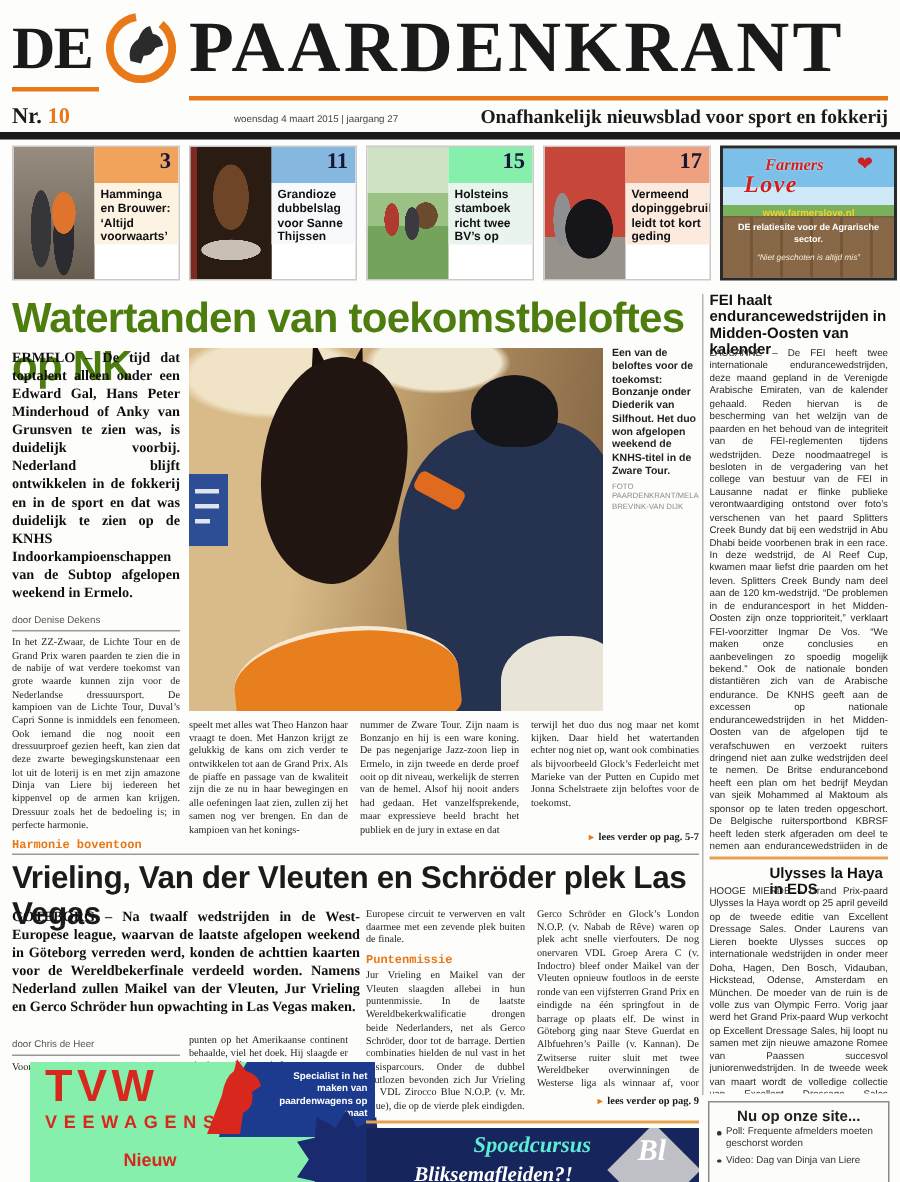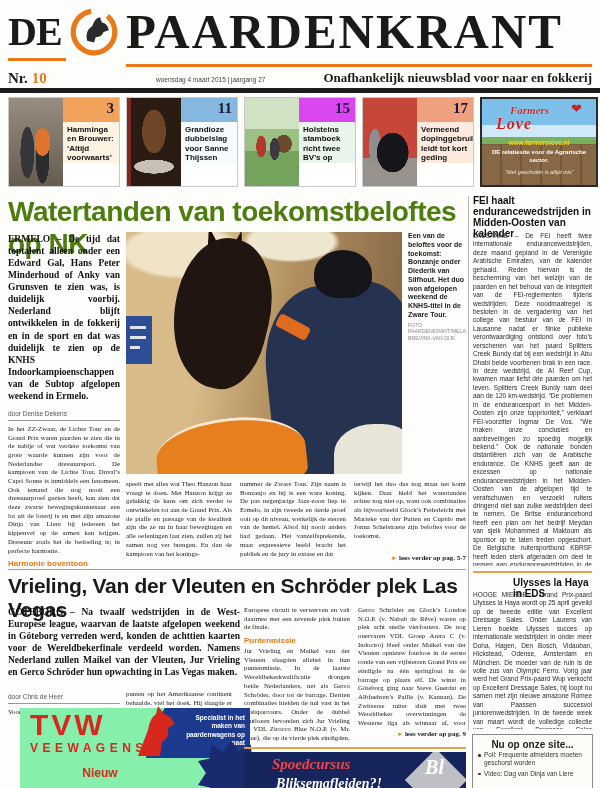--- a/index.html
+++ b/index.html
@@ -25,21 +25,21 @@
   .black-bar { position:absolute; left:0; top:88px; width:600px; height:5px; background:#1c1c1c; }
   
   .teasers { position:absolute; left:8px; top:97px; display:flex; gap:6px; }
   .teaser { position:relative; width:112px; height:90px; border:1px solid #c9c9c9; background:#fff; overflow:hidden; }
   .t-img { position:absolute; left:0; top:0; width:54px; height:88px; }
   .t-right { position:absolute; left:54px; top:0; right:0; bottom:0; }
   .t-num { height:24px; font-size:15px; font-weight:bold; color:#17173a; text-align:right; padding:2px 5px 0 0; }
   .t-text { font-family:"Liberation Sans",sans-serif; font-size:8px; font-weight:bold; line-height:1.18; padding:3px 2px 0 4px; color:#111; }
   .t1-num{background:#f1a35b;} .t1-text{background:#fdf3e3;}
   .t2-num{background:#85b7df;} .t2-text{background:#f6fafd;}
-  .t3-num{background:#d946ef;} .t3-text{background:#e9f4ed;}
+  .t3-num{background:#86efac;} .t3-text{background:#e9f4ed;}
   .t4-num{background:#efa07e;} .t4-text{background:#fcead e0;}
   .t4-text{background:#fceade;}
   .img1 { background:
     radial-gradient(ellipse 7px 26px at 34% 62%, #35353a 98%, transparent),
     radial-gradient(ellipse 8px 14px at 62% 50%, #e0742e 98%, transparent),
     radial-gradient(ellipse 7px 26px at 62% 68%, #2c2c30 98%, transparent),
     linear-gradient(#978d80, #655b4e); }
   .img2 { background:
     radial-gradient(ellipse 12px 22px at 50% 38%, #6e4526 98%, transparent),
     radial-gradient(ellipse 20px 7px at 50% 78%, #c8c0b4 98%, transparent),
@@ -65,21 +65,21 @@
   .f-heart { position:absolute; right:14px; top:2px; color:#cc1f1f; font-size:13px; }
   .f-url { position:absolute; left:0; right:0; top:40px; text-align:center; color:#f5d22a; font-family:"Liberation Sans",sans-serif; font-size:6.5px; font-weight:bold; }
   .f-line1 { position:absolute; left:0; right:0; top:50px; text-align:center; color:#fff; font-family:"Liberation Sans",sans-serif; font-size:6px; font-weight:bold; line-height:1.3; padding:0 6px; }
   .f-line2 { position:absolute; left:0; right:0; top:70px; text-align:center; color:#f0ead8; font-family:"Liberation Sans",sans-serif; font-size:5.5px; font-style:italic; }
   
   .main-headline { position:absolute; left:8px; top:196px; width:460px; font-family:"Liberation Sans",sans-serif; font-size:28px; font-weight:bold; letter-spacing:-0.5px; color:#4d7c0f; }
   
   .lead { font-size:9.5px; font-weight:bold; line-height:1.27; text-align:justify; color:#101010; }
   .body-txt { font-size:6.8px; line-height:1.28; text-align:justify; color:#222; }
   .byline { font-family:"Liberation Sans",sans-serif; font-size:6.5px; color:#555; border-bottom:1px solid #999; padding:3px 0 3px; }
-  .subhead { font-family:Liberation Sans, sans-serif; font-size:8px; font-weight:bold; color:#e87818; margin:4px 0 2px; }
+  .subhead { font-family:Liberation Mono, monospace; font-size:8px; font-weight:bold; color:#e87818; margin:4px 0 2px; }
   .readmore { font-size:7px; font-weight:bold; text-align:right; margin-top:2px; }
   .rm-arrow { color:#e87818; font-size:6px; }
   
   .col1 { position:absolute; left:8px; top:233px; width:112px; height:333px; overflow:hidden; }
   .col1 .byline { margin:5px 0 4px; }
   .photo { position:absolute; left:126px; top:232px; width:276px; height:242px; overflow:hidden;
     background:radial-gradient(ellipse 90px 40px at 20% 8%, #f0e3c6 0 60%, transparent 70%),
                radial-gradient(ellipse 70px 30px at 60% 4%, #efe6d0 0 60%, transparent 70%),
                linear-gradient(100deg,#d9bb8a 0 30%, #b29060 55%, #7d5f41 100%); }
   .horse-head { position:absolute; left:48px; top:6px; width:96px; height:150px; background:#201511; border-radius:46% 54% 40% 60%; transform:rotate(14deg); }
@@ -134,21 +134,21 @@
   .tvw-brand .b2 { font-size:12px; font-weight:bold; letter-spacing:4.5px; display:block; margin-top:1px; }
   .tvw-flag { position:absolute; right:0; top:0; width:104px; height:50px; background:#1c3a8e;
     clip-path:polygon(18% 0, 100% 0, 100% 100%, 0 100%, 6% 40%); }
   .tvw-flag span { position:absolute; right:5px; top:6px; width:64px; text-align:right; color:#fff; font-family:"Liberation Sans",sans-serif; font-size:6.5px; font-weight:bold; line-height:1.3; }
   .tvw-horse { position:absolute; right:74px; top:-4px; width:44px; height:56px; }
   .tvw-new { position:absolute; left:0; width:160px; top:58px; text-align:center; color:#d8281e; font-family:"Liberation Sans",sans-serif; font-size:12px; font-weight:bold; }
   .starburst { position:absolute; right:-14px; top:32px; width:66px; height:66px; background:#1a2a6e;
     clip-path:polygon(50% 0%,61% 18%,80% 7%,82% 28%,100% 32%,88% 50%,100% 68%,82% 72%,80% 93%,61% 82%,50% 100%,39% 82%,20% 93%,18% 72%,0% 68%,12% 50%,0% 32%,18% 28%,20% 7%,39% 18%); }
   .ad-rule { position:absolute; left:244px; top:747px; width:222px; height:2px; background:#e8a050; }
   .spoed { position:absolute; left:244px; top:752px; width:222px; height:40px; background:#16265c; overflow:hidden; }
-  .spoed .s1 { position:absolute; left:0; width:150px; top:4px; text-align:left; color:#ef4444; font-style:italic; font-weight:bold; font-size:15px; font-family:"Liberation Serif",serif;padding-left:28px; }
+  .spoed .s1 { position:absolute; left:0; width:150px; top:4px; text-align:right; color:#5eead4; font-style:italic; font-weight:bold; font-size:15px; font-family:"Liberation Serif",serif;padding-left:28px; }
   .spoed .s2 { position:absolute; left:0; width:170px; top:24px; text-align:center; color:#fff; font-style:italic; font-weight:bold; font-size:14px; font-family:"Liberation Serif",serif; }
   .spoed-diamond { position:absolute; right:8px; top:6px; width:44px; height:44px; background:#bfbfc6; transform:rotate(45deg); }
   .spoed-logo { position:absolute; right:22px; top:4px; color:#fff; font-weight:bold; font-style:italic; font-size:20px; font-family:"Liberation Serif",serif; }
 </style>
 </head>
 <body>
 
 <div class="page">
 
   <div class="masthead">
@@ -158,21 +158,21 @@
         <circle cx="30" cy="30" r="24" fill="none" stroke="#e87818" stroke-width="6" stroke-dasharray="130 22" transform="rotate(-50 30 30)"></circle>
         <path d="M22 40 q-3-11 6-17 q3-9 9-10 l2 6 q7 1 8 9 l-6 2 q-2 6-9 6 l-2 6 z" fill="#2b2b2b"></path>
       </svg>
       <span class="mast-title">PAARDENKRANT</span>
     </div>
     <div class="rule-de"></div>
     <div class="rule-title"></div>
     <div class="mast-sub">
       <span class="nr"><b>Nr.</b> <span class="nr-num">10</span></span>
       <span class="dateline">woensdag 4 maart 2015 | jaargang 27</span>
-      <span class="tagline">Onafhankelijk nieuwsblad voor naar en fokkerij</span>
+      <span class="tagline">Onafhankelijk nieuwsblad voor sport en fokkerij</span>
     </div>
   </div>
   <div class="black-bar"></div>
 
   <div class="teasers">
     <div class="teaser">
       <div class="t-img img1"></div>
       <div class="t-right">
         <div class="t-num t1-num">3</div>
         <div class="t-text t1-text">Hamminga en Brouwer: ‘Altijd voorwaarts’</div>

